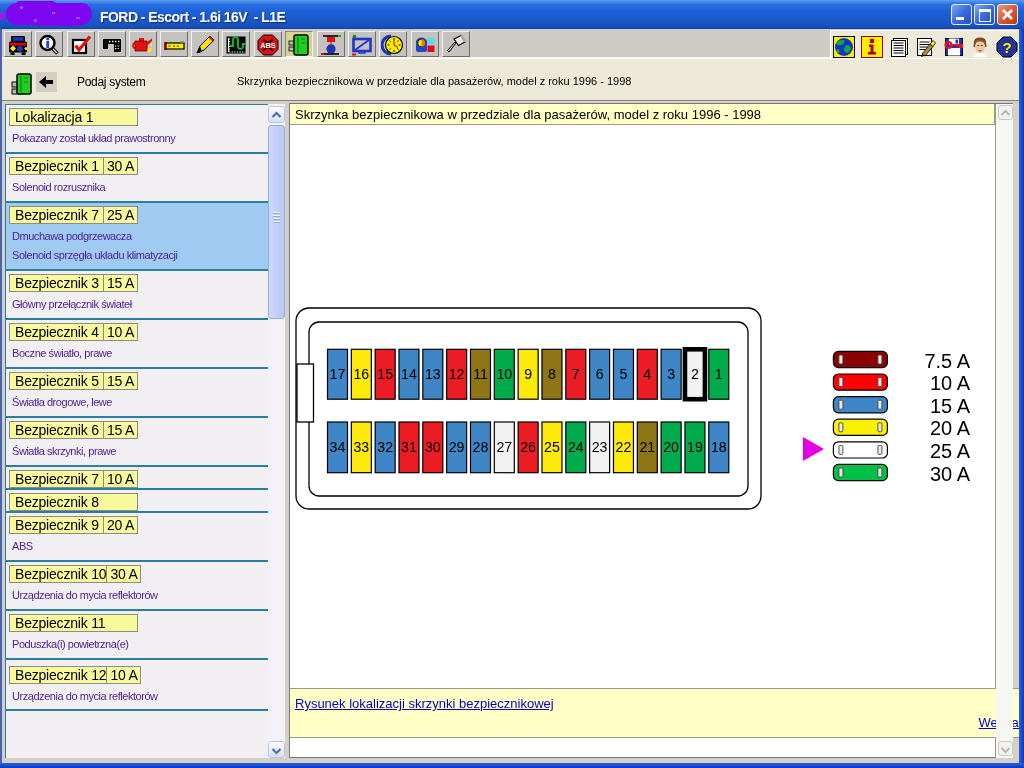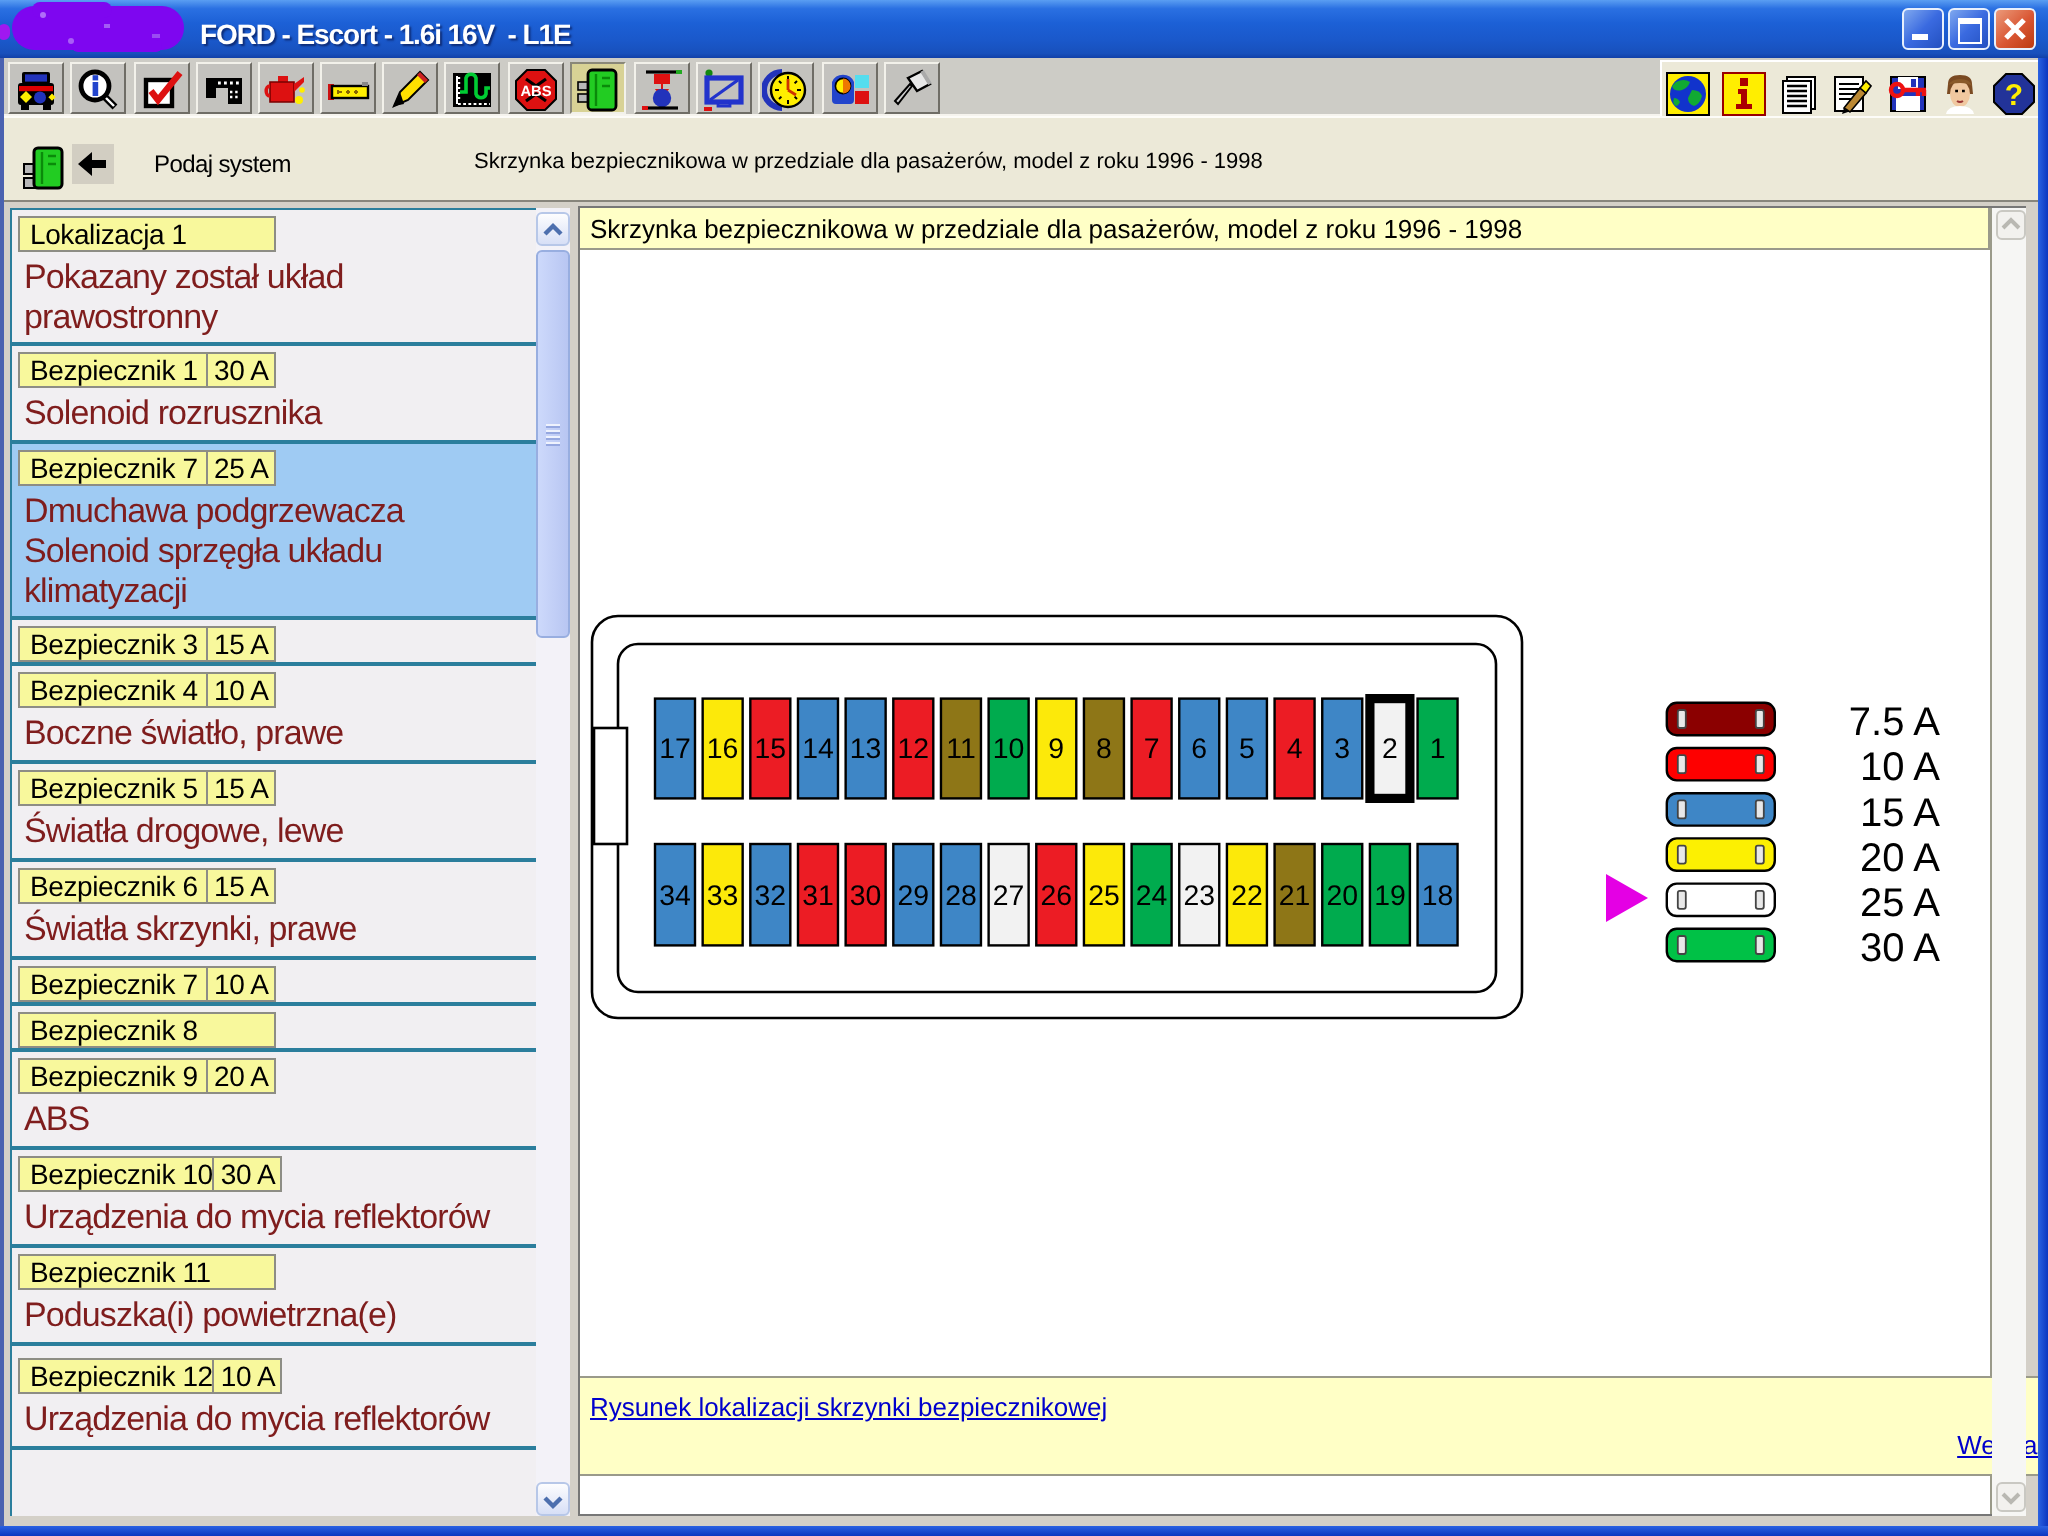--- a/index.html
+++ b/index.html
@@ -34,21 +34,21 @@
 #brd-l{left:0;top:29px;width:2px;height:739px;background:#4a62b0;}
 #brd-r{left:1019px;top:29px;width:5px;height:739px;background:linear-gradient(90deg,#2a62e2,#0c36c0);}
 #brd-b{left:0;top:763px;width:1024px;height:5px;background:linear-gradient(180deg,#2a62e2,#0c36c0);}
 
 #lpanel{left:5px;top:104px;width:263px;height:654px;background:#f1eff2;border:1px solid #2b7e9c;border-right:none;border-bottom:none;box-sizing:border-box;overflow:hidden;}
 .entry{position:relative;padding:3px 0 0 3px;border-bottom:2px solid;border-image:linear-gradient(180deg,#cdeaf4 50%,#2b7e9c 50%) 2;}
 .entry.hl{background:#9fcbf3;}
 .lrow{display:flex;width:129px;height:18px;box-sizing:border-box;font-size:14px;letter-spacing:-0.2px;}
 .lbox{flex:1;background:#f8f89c;border:1px solid #8d8d85;height:18px;box-sizing:border-box;padding:0 0 0 5px;line-height:16.5px;white-space:nowrap;}
 .abox{width:34px;background:#f8f89c;border:1px solid #8d8d85;border-left:none;height:18px;box-sizing:border-box;line-height:16.5px;padding-left:3px;white-space:nowrap;flex:none;}
-.desc{margin:3px 0 0 3px;font-size:17px;letter-spacing:-0.45px;line-height:19.6px;padding-bottom:3.3px;color:#7f1d1d;}
+.desc{margin:3px 0 0 3px;font-size:11px;letter-spacing:-0.45px;line-height:19.6px;padding-bottom:3.3px;color:#4c1d95;}
 
 .sb{background:#f3f2f8;}
 #lsb{left:268px;top:104px;width:17px;height:654px;}
 .sbtn{position:absolute;left:0;width:17px;height:17px;border-radius:3px;
  background:linear-gradient(180deg,#fdfdfe,#d7dff6);border:1px solid #b7c7e8;box-sizing:border-box;color:#4d6fae;}
 .sbtn svg{position:absolute;left:1px;top:2px;}
 #lthumb{position:absolute;left:0px;top:21px;width:17px;height:194px;border-radius:3px;
  background:linear-gradient(90deg,#cdd9fb,#b8c6f2);border:1px solid #98aee0;box-sizing:border-box;}
 #lthumb:after{content:"";position:absolute;left:4px;top:86px;width:7px;height:11px;
  background:repeating-linear-gradient(180deg,#eef2fd 0 1px,#96a8e0 1px 2px,transparent 2px 3px);}
@@ -298,20 +298,21 @@
         <div class="lbox">Bezpiecznik 7</div>
         <div class="abox">25 A</div>
       </div>
       <div class="desc">Dmuchawa podgrzewacza<br>Solenoid sprzęgła układu klimatyzacji</div>
     </div>
 <div class="entry">
       <div class="lrow">
         <div class="lbox">Bezpiecznik 3</div>
         <div class="abox">15 A</div>
       </div>
+      <div class="desc">Główny przełącznik świateł</div>
     </div>
 <div class="entry">
       <div class="lrow">
         <div class="lbox">Bezpiecznik 4</div>
         <div class="abox">10 A</div>
       </div>
       <div class="desc">Boczne światło, prawe</div>
     </div>
 <div class="entry">
       <div class="lrow">

